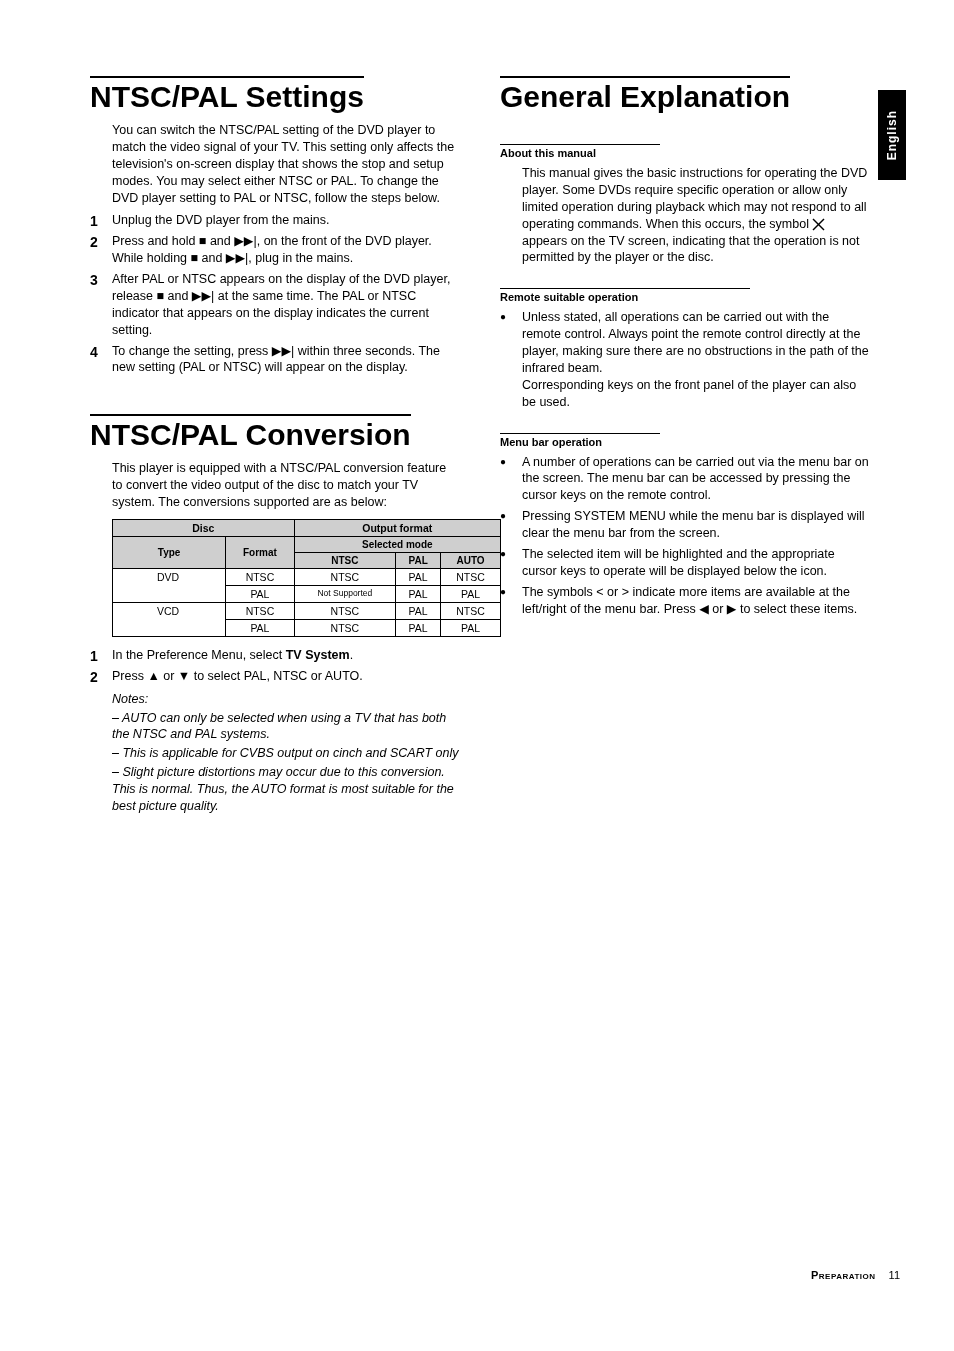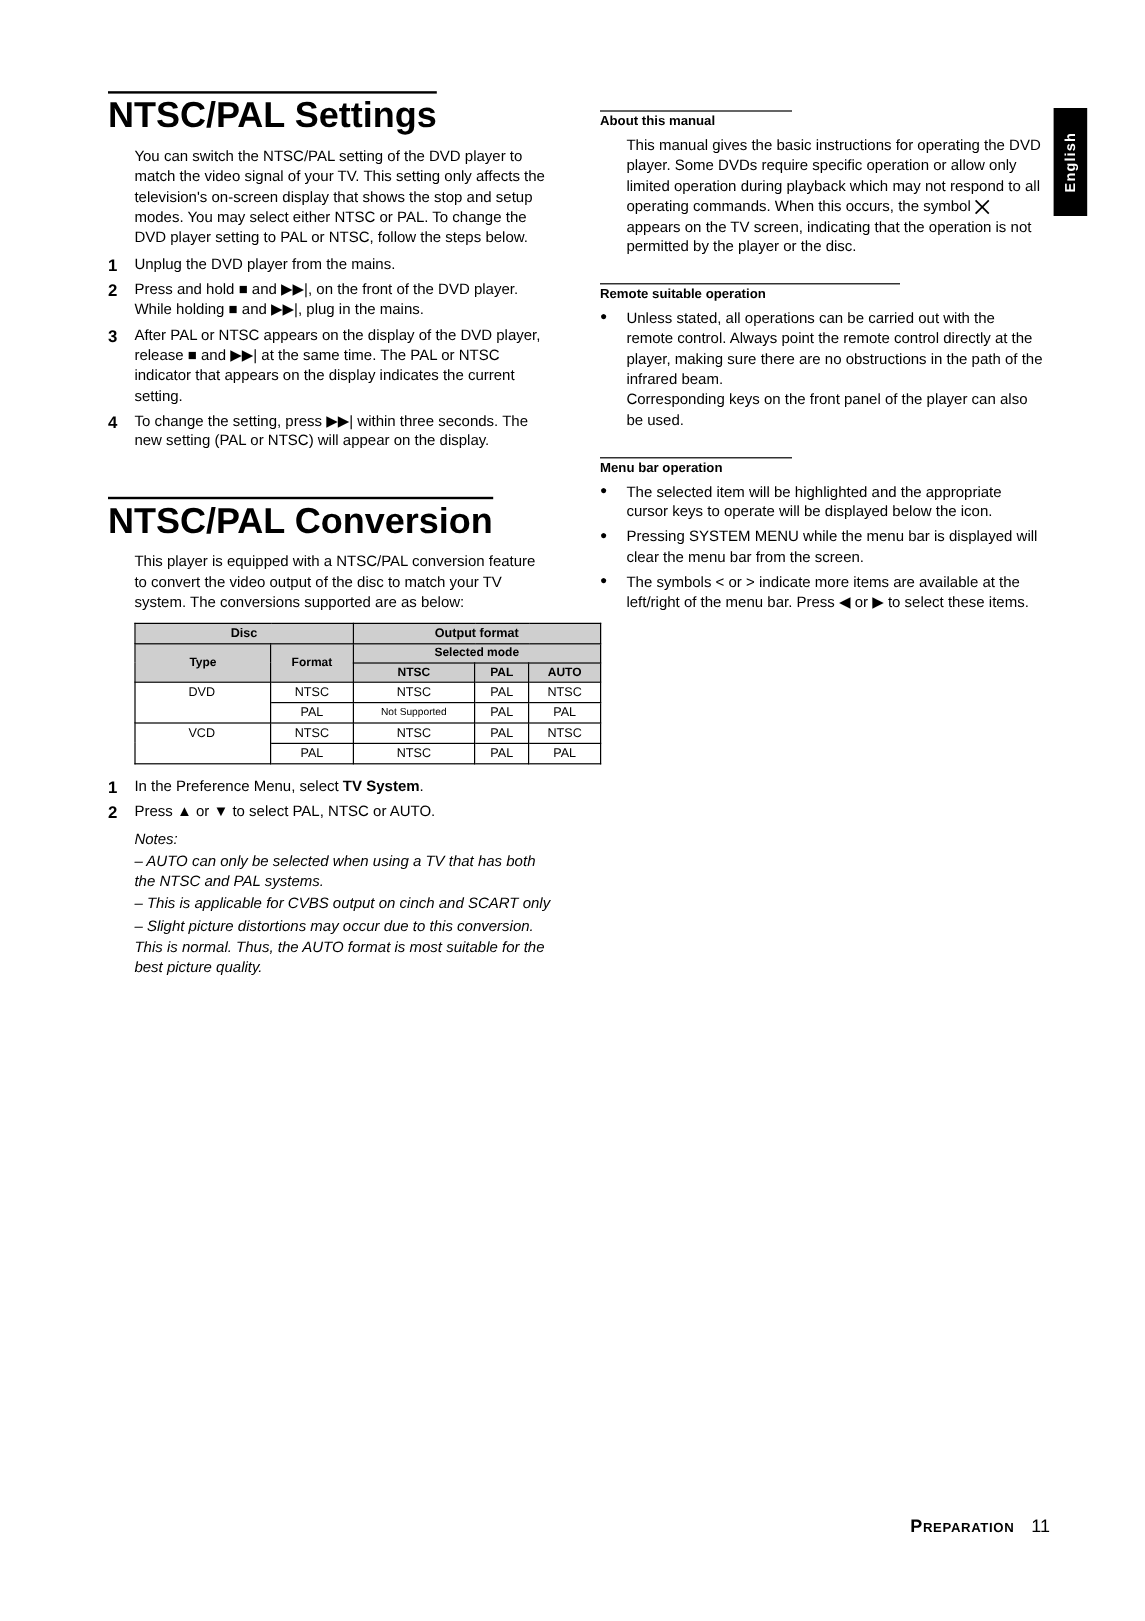--- a/index.html
+++ b/index.html
@@ -18,21 +18,21 @@
   .body-text-noindent { margin-bottom: 6px; margin-left: 22px; }
   ol.num { list-style: none; margin-top: 6px; }
   ol.num li { position: relative; padding-left: 22px; margin-bottom: 4px; }
   ol.num li .n { position: absolute; left: 0; top: 0; font-weight: bold; color: #000; font-size: 14px; }
   ul.bul { list-style: none; margin-top: 4px; }
   ul.bul > li { position: relative; padding-left: 22px; margin-bottom: 4px; }
   ul.bul > li::before { content: "●"; position: absolute; left: 0; top: 1px; font-size: 10px; }
   .notes { margin-left: 22px; margin-top: 6px; }
   .notes p { font-style: italic; margin-bottom: 2px; }
   .section-gap { height: 28px; }
-  .footer { position: absolute; bottom: 70px; right: 79px; font-size: 15px; }
+  .footer { position: absolute; bottom: 70px; right: 54px; font-size: 11px; }
   .footer .prep { font-variant: small-caps; letter-spacing: 0.5px; font-weight: bold; margin-right: 10px; }
   
   table { border-collapse: collapse; margin: 8px 0 10px 22px; font-size: 10.5px; width: 389px; }
   th, td { border: 1px solid #000; padding: 2px 4px; text-align: center; font-weight: 300; }
   thead th { background: #cfcfcf; font-weight: bold; }
   .sel-row th { background: #cfcfcf; font-weight: bold; font-size: 10px; }
   td.type { text-align: left; vertical-align: top; font-weight: 300; padding-left: 44px; }
   td.small { font-size: 8.5px; line-height: 1.1; }
   b { font-weight: bold; }
   .x-icon { display: inline-block; vertical-align: middle; }
@@ -118,20 +118,21 @@
 
       <div class="notes">
         <p>Notes:</p>
         <p>–   AUTO can only be selected when using a TV that has both the NTSC and PAL systems.</p>
         <p>–   This is applicable for CVBS output on cinch and SCART only</p>
         <p>–   Slight picture distortions may occur due to this conversion. This is normal. Thus, the AUTO format is most suitable for the best picture quality.</p>
       </div>
     </div>
 
     <div class="col">
+      <div class="section-title">General Explanation</div>
 
       <div class="sub-rule"></div>
       <div class="sub-title">About this manual</div>
       <p class="body-text-noindent">
         <span>This manual gives the basic instructions for operating the DVD player. Some DVDs require specific operation or allow only limited operation during playback which may not respond to all operating commands. When this occurs, the symbol </span>
         <svg class="x-icon" width="13" height="13" viewBox="0 0 13 13">
             <line x1="1" y1="1" x2="12" y2="12" stroke="#000" stroke-width="1.4"></line>
             <line x1="12" y1="1" x2="1" y2="12" stroke="#000" stroke-width="1.4"></line>
           </svg>
         <span> appears on the TV screen, indicating that the operation is not permitted by the player or the disc.</span>
@@ -140,22 +141,23 @@
       <div class="sub-rule-wide"></div>
       <div class="sub-title">Remote suitable operation</div>
       <ul class="bul">
         <li style="white-space: pre-line;">Unless stated, all operations can be carried out with the remote control. Always point the remote control directly at the player, making sure there are no obstructions in the path of the infrared beam.
 Corresponding keys on the front panel of the player can also be used.</li>
       </ul>
 
       <div class="sub-rule"></div>
       <div class="sub-title">Menu bar operation</div>
       <ul class="bul">
+        <li>A number of operations can be carried out via the menu bar on the screen. The menu bar can be accessed by pressing the cursor keys on the remote control.</li>
+        <li>Pressing SYSTEM MENU while the menu bar is displayed will clear the menu bar from the screen.</li>
         <li>The selected item will be highlighted and the appropriate cursor keys to operate will be displayed below the icon.</li>
-        <li>Pressing SYSTEM MENU while the menu bar is displayed will clear the menu bar from the screen.</li>
         <li>The symbols &lt; or &gt; indicate more items are available at the left/right of the menu bar. Press ◀ or ▶ to select these items.</li>
       </ul>
     </div>
   </div>
 
   <div class="footer">
     <span class="prep">Preparation</span>
     <span>11</span>
   </div>
 </div>

